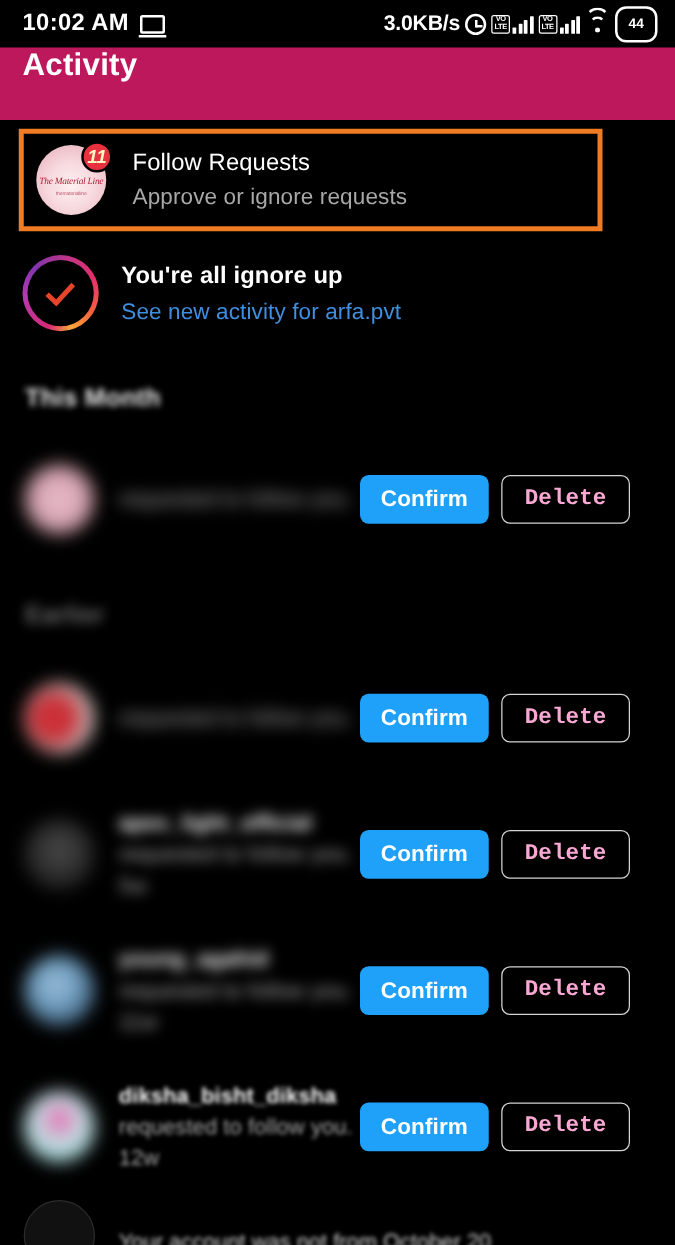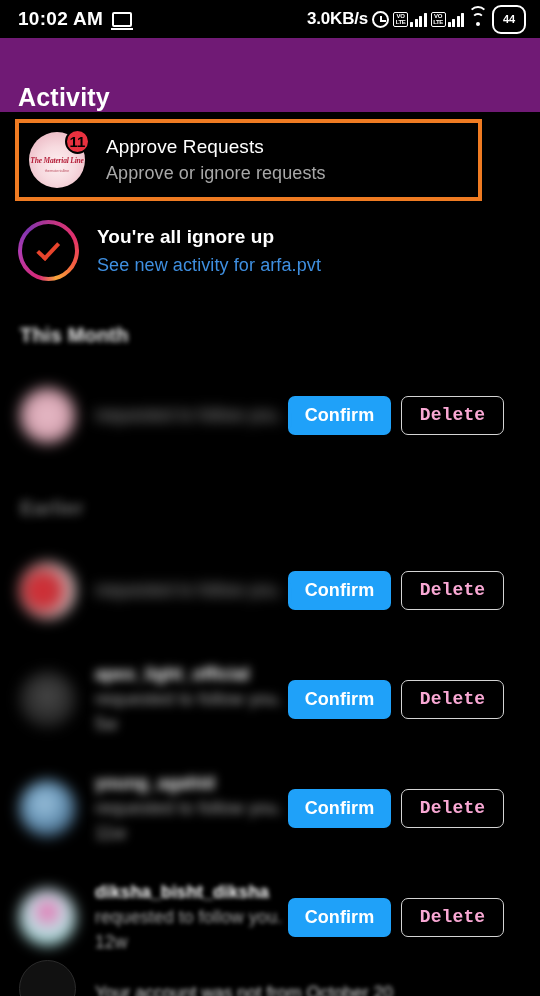--- a/index.html
+++ b/index.html
@@ -67,22 +67,22 @@
   .wifi-ico span:nth-child(3) { width: 6px; height: 6px; border-bottom-color: #fff; background: #fff; border-radius: 50%; height: 3.5px; width: 3.5px; }
   
   .batt {
     width: 34px; height: 29px; border: 2px solid #fff; border-radius: 9px;
     display: flex; align-items: center; justify-content: center;
     font-size: 11px; font-weight: bold; color: #fff; position: relative;
   }
 
   
   .appbar {
-    height: 74px; background: #701a75;
-    display: flex; align-items: flex-end; padding: 0 18px;
+    height: 58px; background: #be185d;
+    display: flex; align-items: flex-start; padding: 0 18px;
   }
   .appbar-title { font-size: 25px; font-weight: bold; color: #fff; letter-spacing: .2px; }
 
   
   .content { position: relative; background: #000; height: 900px; }
 
   
   .fr-wrap {
     position: absolute; left: 15px; top: 7px; width: 467px; height: 82px;
     border: 4px solid #ef7b22; background: #000;
@@ -90,34 +90,34 @@
   .fr-inner { display: flex; align-items: center; height: 100%; padding-left: 10px; }
   .fr-avatar-wrap { position: relative; width: 56px; height: 56px; flex: 0 0 56px; }
   .fr-avatar {
     width: 56px; height: 56px; border-radius: 50%; overflow: hidden;
     background: radial-gradient(circle at 50% 58%, #fdf0f1 0%, #f7dadf 42%, #efc3cc 70%, #e7b6c0 100%);
     position: relative;
   }
   .fr-avatar .av-t1 {
     position: absolute; left: 0; right: 0; top: 42%;
     text-align: center; font-family: "Liberation Serif", serif;
-    font-style: italic; font-weight: bold; font-size: 7.5px; color: #b5203a;
+    font-style: italic; font-weight: normal; font-size: 7.5px; color: #b5203a;
     letter-spacing: -.2px;
   }
   .fr-avatar .av-t2 {
     position: absolute; left: 0; right: 0; top: 64%;
     text-align: center; font-size: 4px; color: #c05a6a; letter-spacing: -.1px;
   }
   .fr-badge {
     position: absolute; right: -5px; top: -3px;
     min-width: 25px; height: 25px; border-radius: 13px;
-    background: #e8313f; color: #000000;
+    background: #e8313f; color: #fef9c3;
     font-size: 15px; font-weight: bold;
     display: flex; align-items: center; justify-content: center;
-    border: 2px solid #000; padding: 0 2px;
+    border: 2px solid #000; padding: 0 2px; font-style: italic;
   }
   .fr-text { margin-left: 21px; }
   .fr-title { font-size: 19px; color: #fff; font-weight: normal; letter-spacing: .1px; }
   .fr-sub { font-size: 18px; color: #a8a8a8; margin-top: 5px; letter-spacing: .1px; }
 
   
   .caught {
     position: absolute; left: 18px; top: 108px;
     display: flex; align-items: center;
   }
@@ -248,21 +248,21 @@
     <div class="fr-wrap">
       <div class="fr-inner">
         <div class="fr-avatar-wrap">
           <div class="fr-avatar">
             <div class="av-t1">The Material Line</div>
             <div class="av-t2">thematerialline</div>
           </div>
           <div class="fr-badge">11</div>
         </div>
         <div class="fr-text">
-          <div class="fr-title">Approve Requests</div>
+          <div class="fr-title">Follow Requests</div>
           <div class="fr-sub">Approve or ignore requests</div>
         </div>
       </div>
     </div>
 
     <div class="caught">
       <div class="check-ring">
         <div class="check-mark"></div>
       </div>
       <div class="caught-text">

